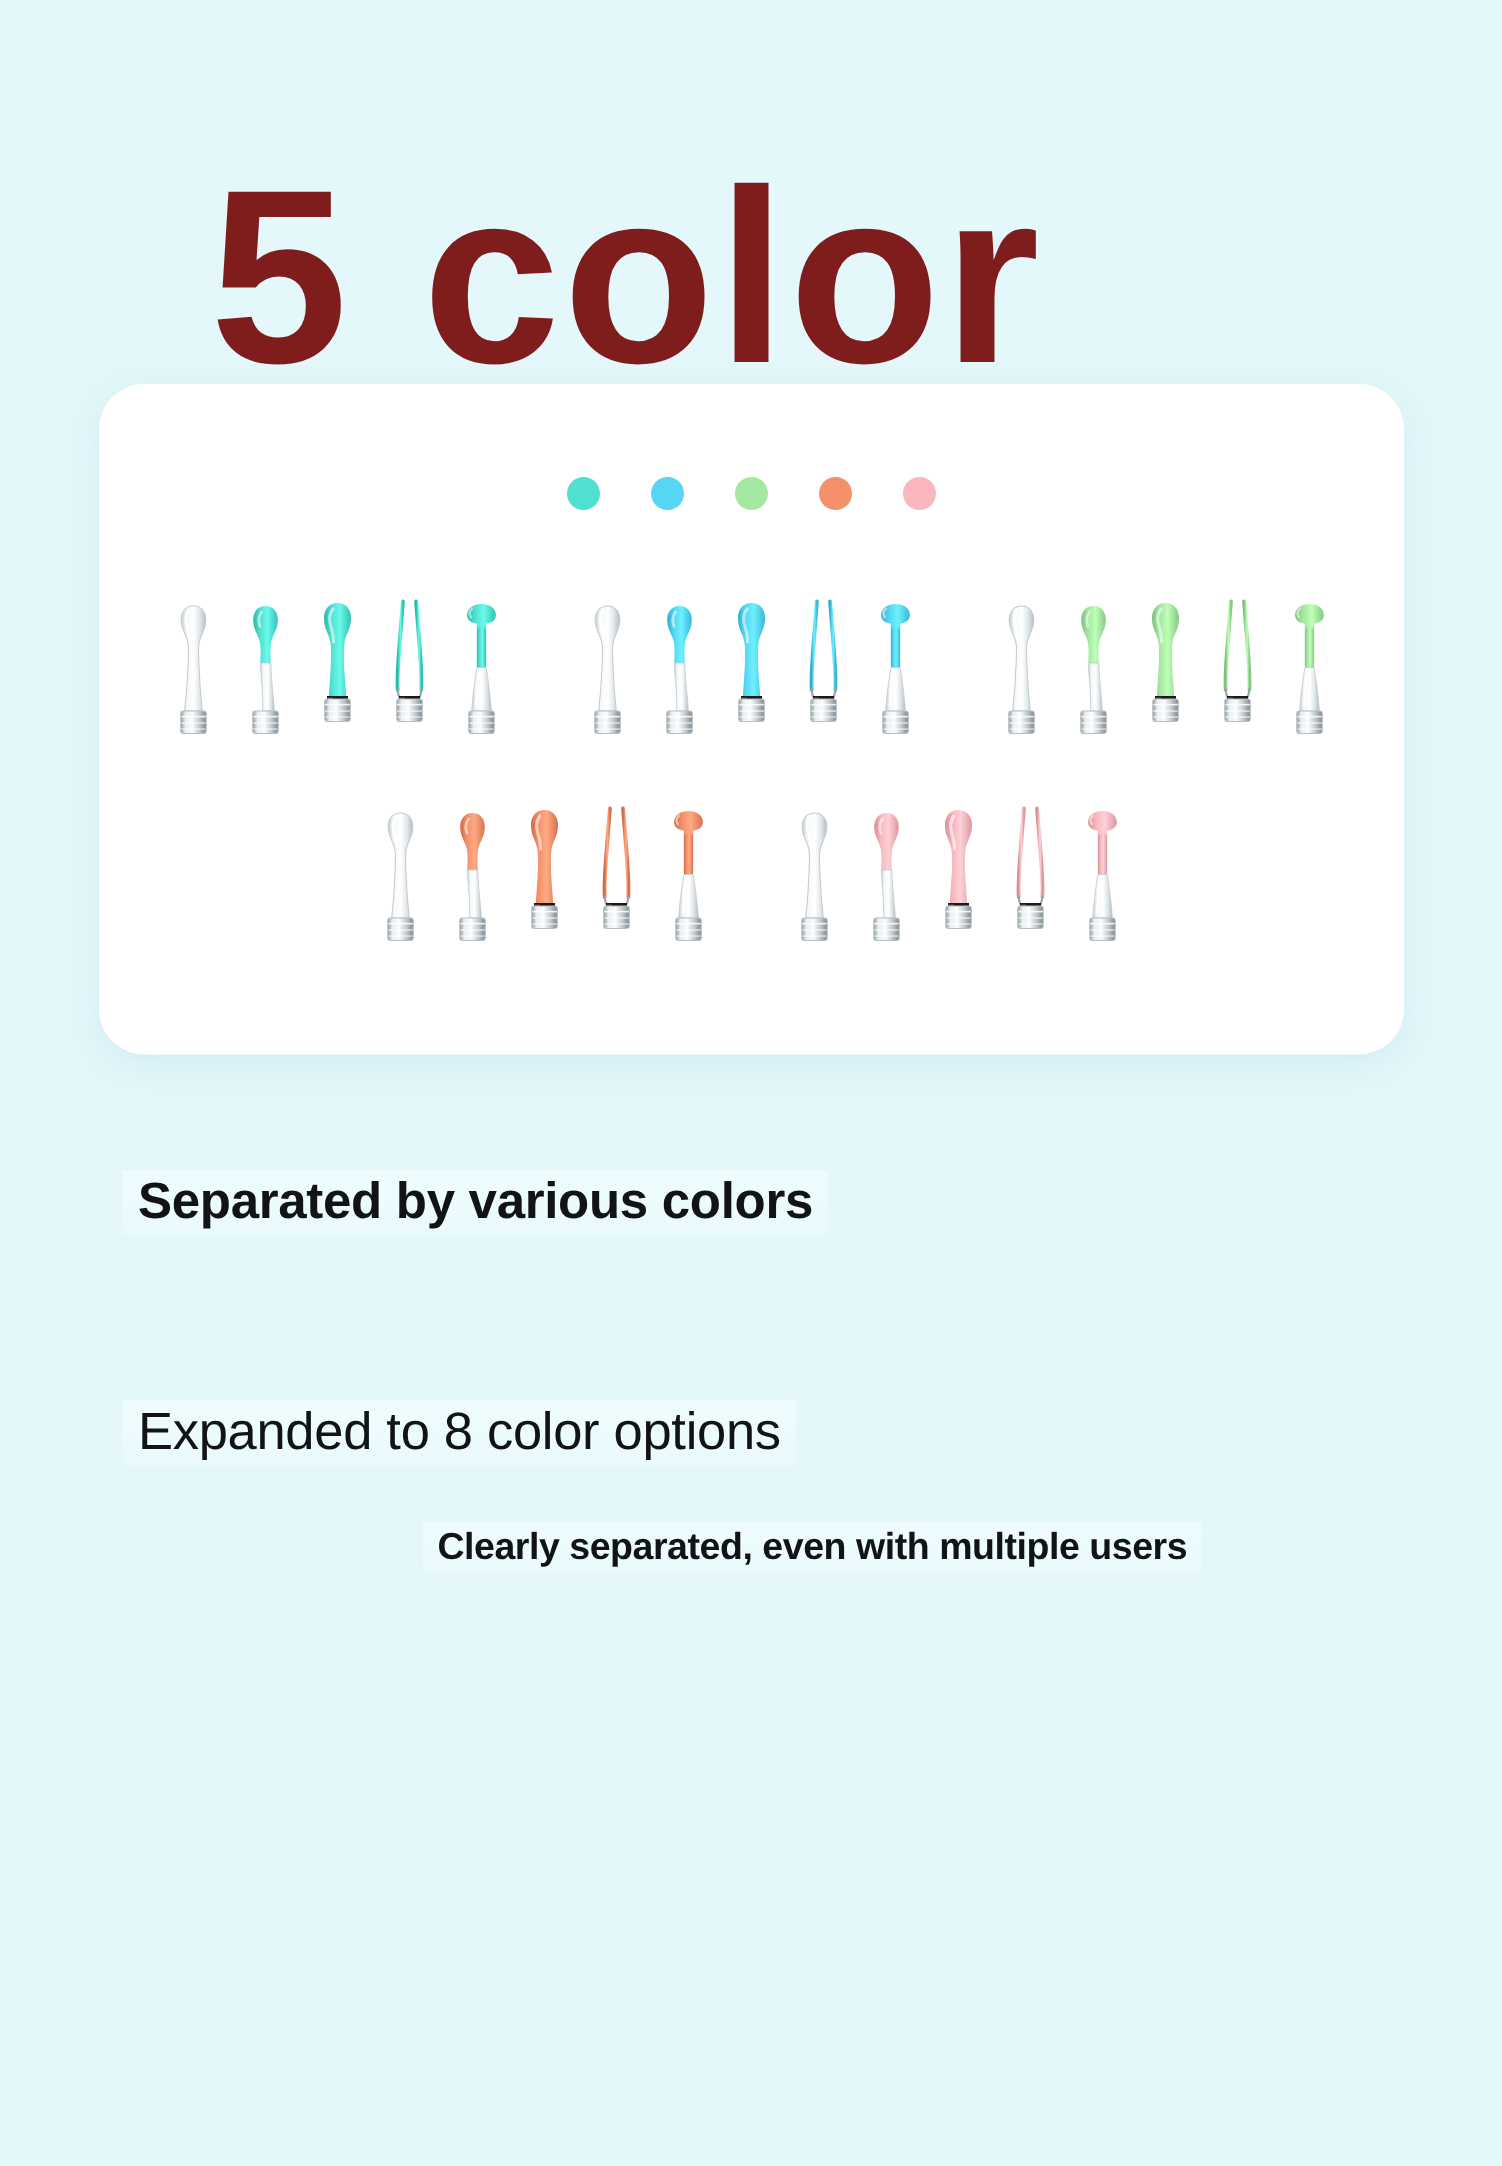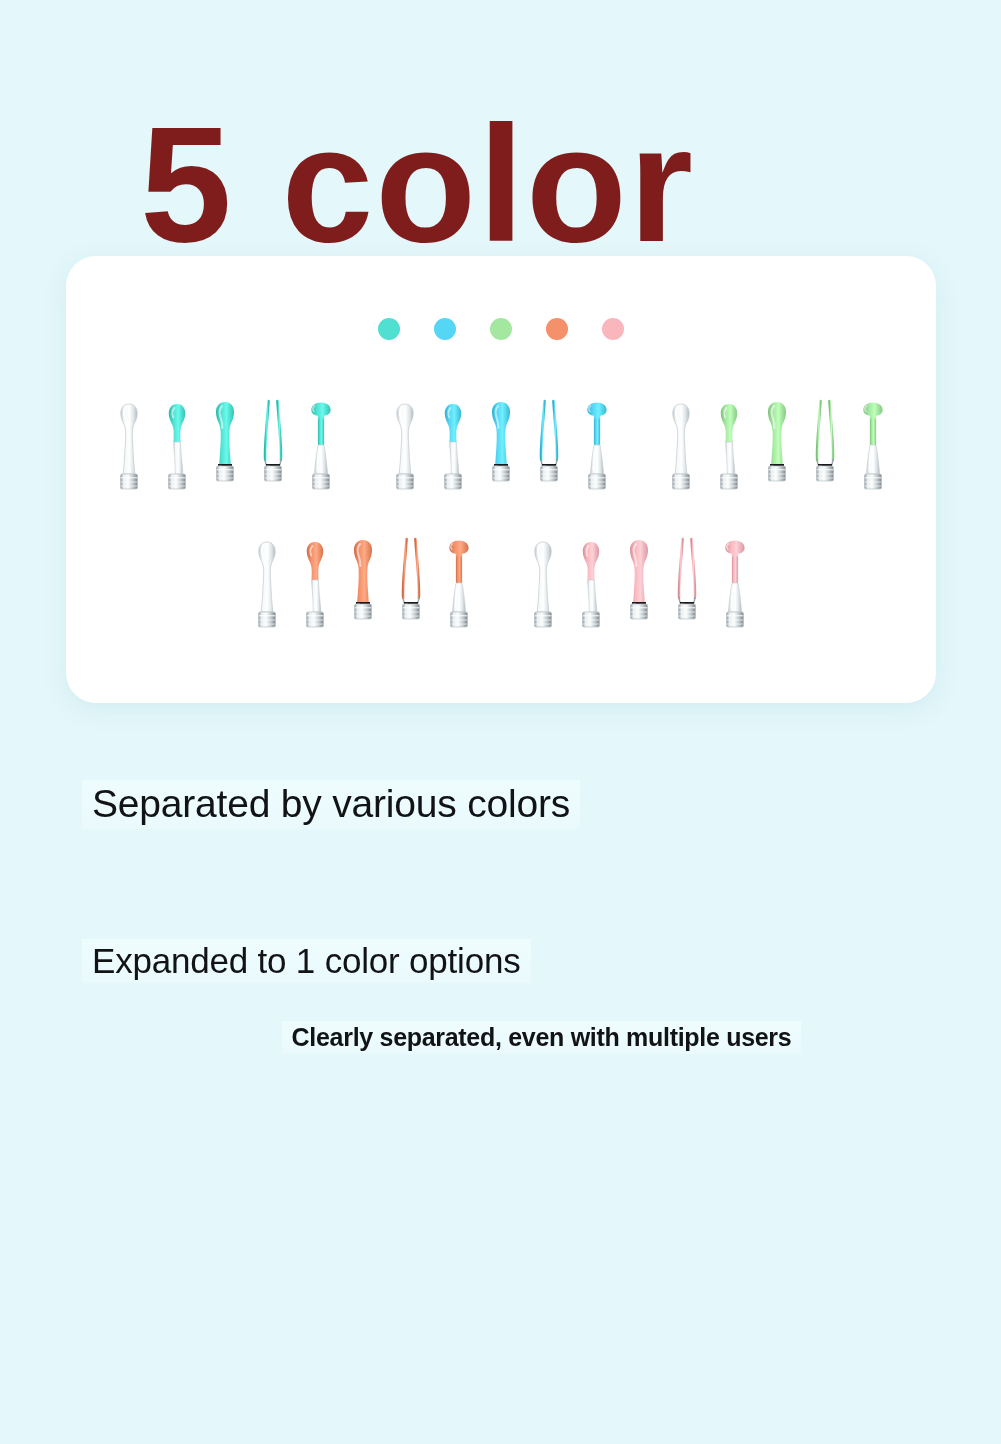--- a/index.html
+++ b/index.html
@@ -92,22 +92,22 @@
   .copy-line { position: relative; display: block; }
   .hl {
     position: relative;
     display: inline-block;
     padding: 2px 10px 2px 10px;
     background: linear-gradient(180deg, rgba(240,253,254,0.85) 0%, rgba(236,251,253,0.75) 100%);
     color: #111315;
   }
   .line-headline {
     margin-left: 82px;
-    font-size: 39px;
-    font-weight: 400;
+    font-size: 34px;
+    font-weight: 700;
     letter-spacing: -0.2px;
     line-height: 1.15;
   }
   .line-title {
     margin-left: 82px;
     margin-top: 78px;
     font-size: 43px;
     font-weight: 700;
     letter-spacing: -0.6px;
     line-height: 1.1;
@@ -1125,20 +1125,20 @@
 </div>
 
 <div class="copy">
 
   <div class="copy-line line-headline">
     <span class="hl">Separated by various colors</span>
   </div>
 
 
   <div class="copy-line line-sub">
-    <span class="hl">Expanded to 1 color options</span>
+    <span class="hl">Expanded to 8 color options</span>
   </div>
 
   <div class="copy-line line-note">
     <span class="hl">Clearly separated, even with multiple users</span>
   </div>
 
 </div>
 
 </body></html>

